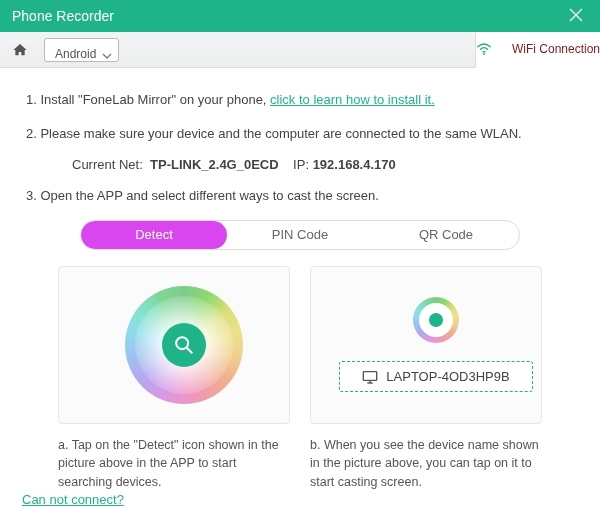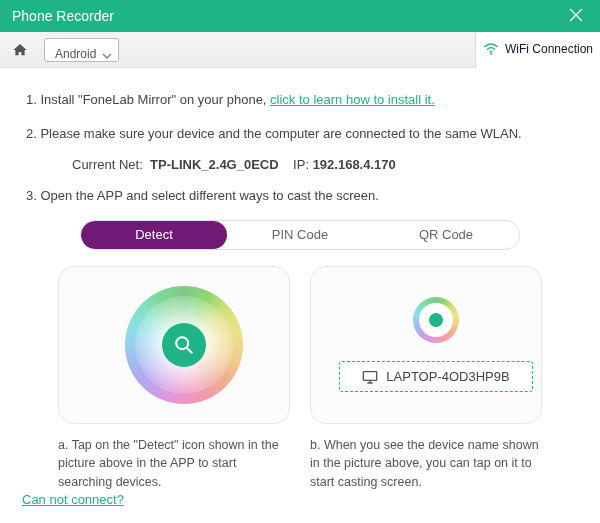--- a/index.html
+++ b/index.html
@@ -69,23 +69,24 @@
     justify-content: center;
     gap: 6px;
     font-size: 12px;
     color: #666;
     border-left: 1px solid #dcdcdc;
     cursor: pointer;
     background: linear-gradient(#f3f4f5,#eceded);
   }
   .tab.active {
     background: #fff;
-    color: #0f172a;
+    color: #7f1d1d;
     position: relative;
     border-bottom: 1px solid #fff;
+    justify-content: space-between;
   }
   .tab svg { flex-shrink: 0; }
   .content {
     padding: 22px 26px 10px 26px;
   }
   .step {
     font-size: 13px;
     color: #444;
     margin-bottom: 14px;
     line-height: 1.5;
@@ -115,35 +116,35 @@
   .mode-tab {
     flex: 1;
     display: flex;
     align-items: center;
     justify-content: center;
     font-size: 13px;
     color: #666;
     cursor: pointer;
   }
   .mode-tab.active {
-    background: #701a75;
+    background: #d946ef;
     color: #fff;
     border-radius: 15px;
   }
   .panels {
     display: flex;
     gap: 20px;
     justify-content: center;
     margin: 0 32px;
   }
   .panel {
     width: 240px;
     height: 158px;
     border: 1px solid #e6e6e6;
-    border-radius: 16px;
+    border-radius: 4px;
     background: #fbfbfb;
     display: flex;
     align-items: center;
     justify-content: center;
     flex-direction: column;
     position: relative;
     padding-left: 20px;
   }
   .colorwheel-big, .colorwheel-sm {
     border-radius: 50%;

